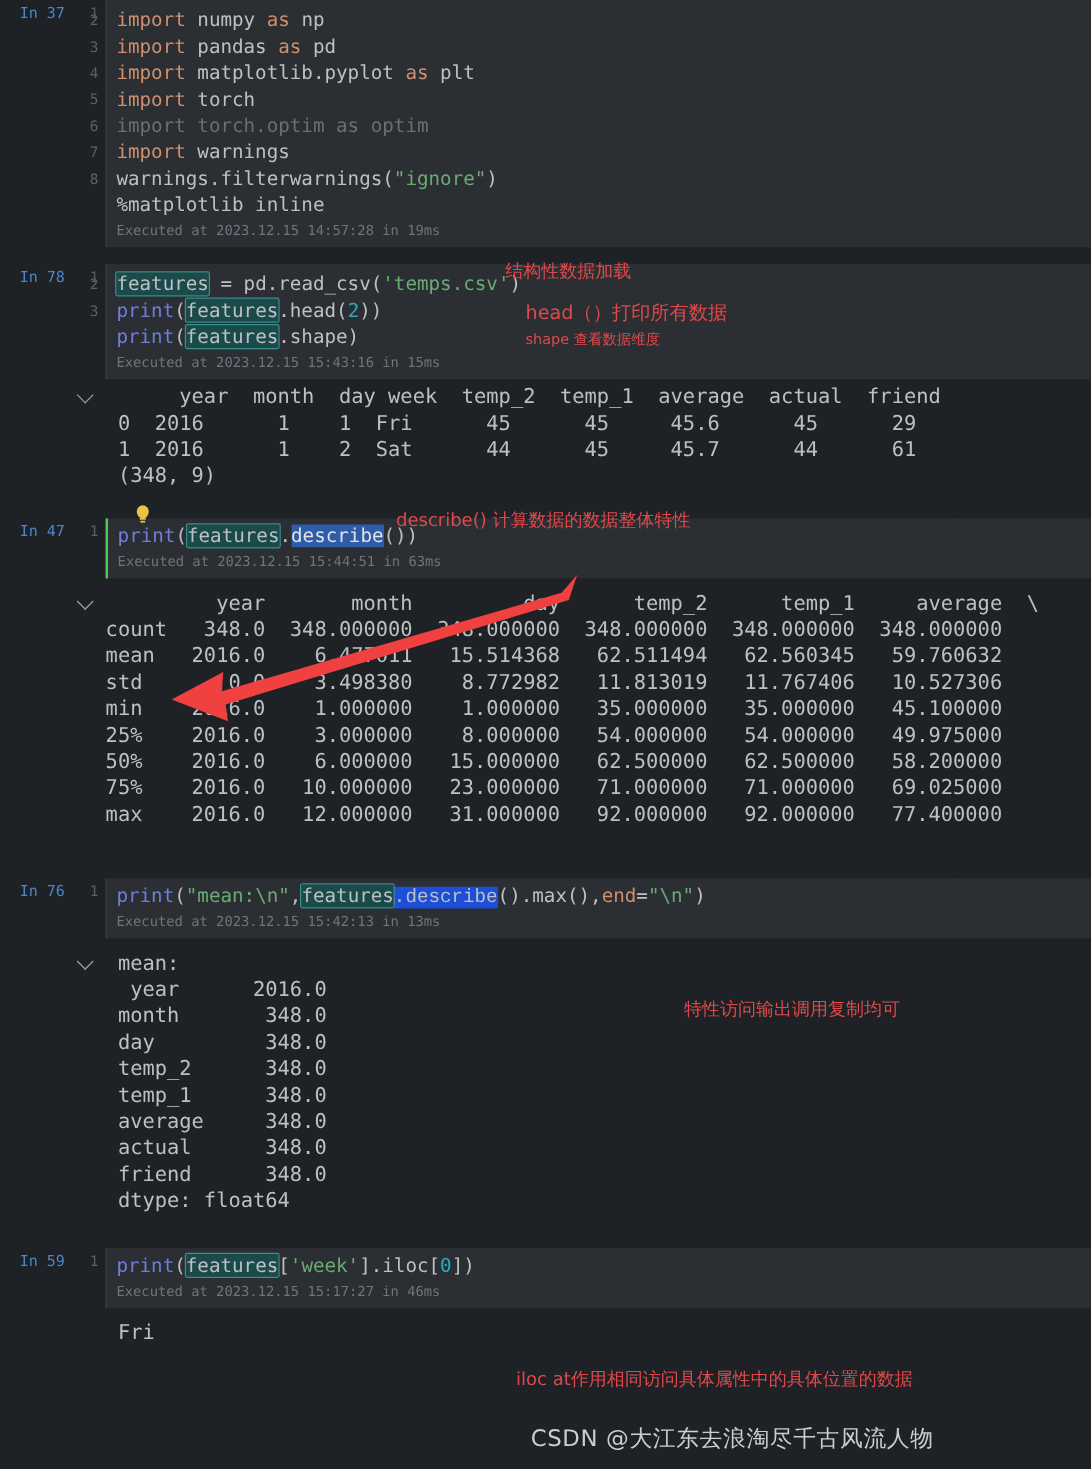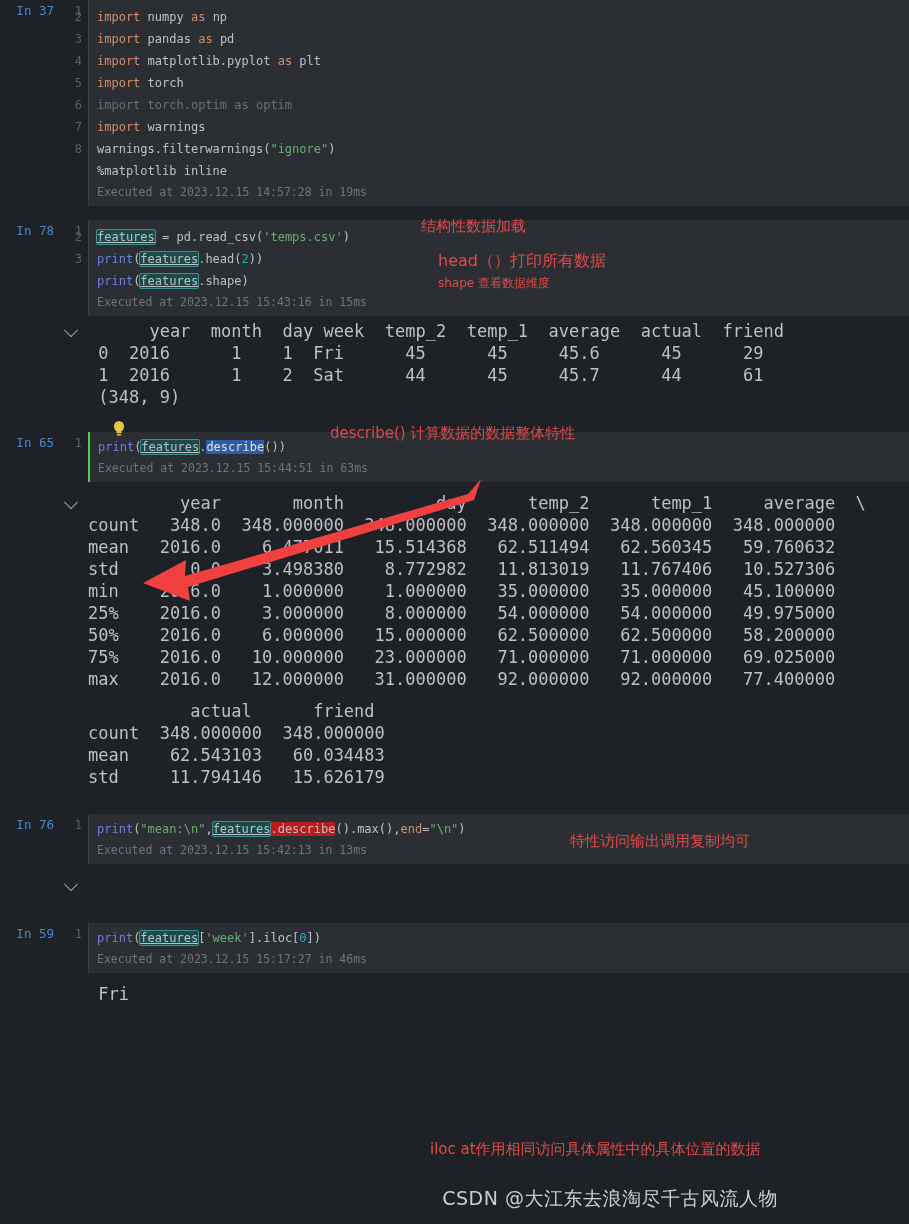--- a/index.html
+++ b/index.html
@@ -58,21 +58,21 @@
     padding: 6px 0 0 8px;
     min-height: 10px;
     position: relative;
   }
   .codebody.active { border-left: 2px solid #4ccf50; }
 
   .codeline {
     line-height: 22px;
     height: 22px;
     white-space: pre;
-    font-size: 12px;
+    font-size: 16px;
     letter-spacing: 0px;
   }
 
   .exec-note {
     color: #6e7479;
     font-size: 11.5px;
     line-height: 19px;
     padding-top: 1px;
     padding-bottom: 4px;
     white-space: pre;
@@ -87,30 +87,30 @@
   .num     { color: #2aacb8; }
   .kwarg   { color: #cf8e6d; }
   .magic   { color: #bcc0c4; }
   .punct   { color: #bcc0c4; }
 
   .hl-teal {
     background: #1b4a4a;
     outline: 1px solid #3a8f8f;
     border-radius: 1px;
     color: #bcc0c4;
-    text-decoration: underline;
   }
   .hl-blue {
     background: #2f5ca8;
     color: #dfe3e6;
     border-radius: 1px;
   }
   .hl-grey {
-    background: #b91c1c;
+    background: #1d4ed8;
     border-radius: 1px;
+    font-family: Liberation Mono, monospace;
   }
 
   
   .output {
     display: flex;
     align-items: flex-start;
     padding: 4px 0 4px 0;
   }
   .out-gutter {
     width: 88px;
@@ -221,21 +221,21 @@
     <div class="out-text">      year  month  day week  temp_2  temp_1  average  actual  friend
  0  2016      1    1  Fri      45      45     45.6      45      29
  1  2016      1    2  Sat      44      45     45.7      44      61
  (348, 9)</div>
   </div>
 
   <div class="spacer"></div>
 
   <div class="cell" style="margin-top:6px;">
     <div class="cell-row">
-      <div class="prompt">In 65</div>
+      <div class="prompt">In 47</div>
       <div class="lineno">1</div>
       <div class="codebody active" style="padding-top:4px;">
         <div class="codeline"><span class="fn">print</span><span class="punct">(</span><span class="hl-teal">features</span><span class="punct">.</span><span class="hl-blue">describe</span><span class="punct">())</span></div>
         <div class="exec-note">Executed at 2023.12.15 15:44:51 in 63ms</div>
       </div>
     </div>
   </div>
 
   <div class="output" style="padding-top:10px;">
     <div class="out-gutter"><span class="chev"></span></div>
@@ -245,41 +245,47 @@
 std       0.0    3.498380    8.772982   11.813019   11.767406   10.527306
 min    2016.0    1.000000    1.000000   35.000000   35.000000   45.100000
 25%    2016.0    3.000000    8.000000   54.000000   54.000000   49.975000
 50%    2016.0    6.000000   15.000000   62.500000   62.500000   58.200000
 75%    2016.0   10.000000   23.000000   71.000000   71.000000   69.025000
 max    2016.0   12.000000   31.000000   92.000000   92.000000   77.400000</div>
   </div>
 
   <div class="output" style="padding-top:6px;">
     <div class="out-gutter"></div>
-    <div class="out-text">          actual      friend
-count  348.000000  348.000000
-mean    62.543103   60.034483
-std     11.794146   15.626179</div>
   </div>
 
   <div class="spacer"></div>
 
   <div class="cell" style="margin-top:8px;">
     <div class="cell-row">
       <div class="prompt">In 76</div>
       <div class="lineno">1</div>
       <div class="codebody" style="padding-top:4px;">
         <div class="codeline"><span class="fn">print</span><span class="punct">(</span><span class="str">"mean:\n"</span><span class="punct">,</span><span class="hl-teal">features</span><span class="hl-grey"><span class="punct">.</span><span class="id">describe</span></span><span class="punct">().</span><span class="id">max</span><span class="punct">(),</span><span class="kwarg">end</span><span class="punct">=</span><span class="str">"\n"</span><span class="punct">)</span></div>
         <div class="exec-note">Executed at 2023.12.15 15:42:13 in 13ms</div>
       </div>
     </div>
   </div>
 
   <div class="output" style="padding-top:10px;">
     <div class="out-gutter"><span class="chev"></span></div>
+    <div class="out-text"> mean:
+  year      2016.0
+ month       348.0
+ day         348.0
+ temp_2      348.0
+ temp_1      348.0
+ average     348.0
+ actual      348.0
+ friend      348.0
+ dtype: float64</div>
   </div>
 
   <div class="spacer"></div>
 
   <div class="cell" style="margin-top:10px;">
     <div class="cell-row">
       <div class="prompt">In 59</div>
       <div class="lineno">1</div>
       <div class="codebody" style="padding-top:4px;">
         <div class="codeline"><span class="fn">print</span><span class="punct">(</span><span class="hl-teal">features</span><span class="punct">[</span><span class="str">'week'</span><span class="punct">].</span><span class="id">iloc</span><span class="punct">[</span><span class="num">0</span><span class="punct">])</span></div>

